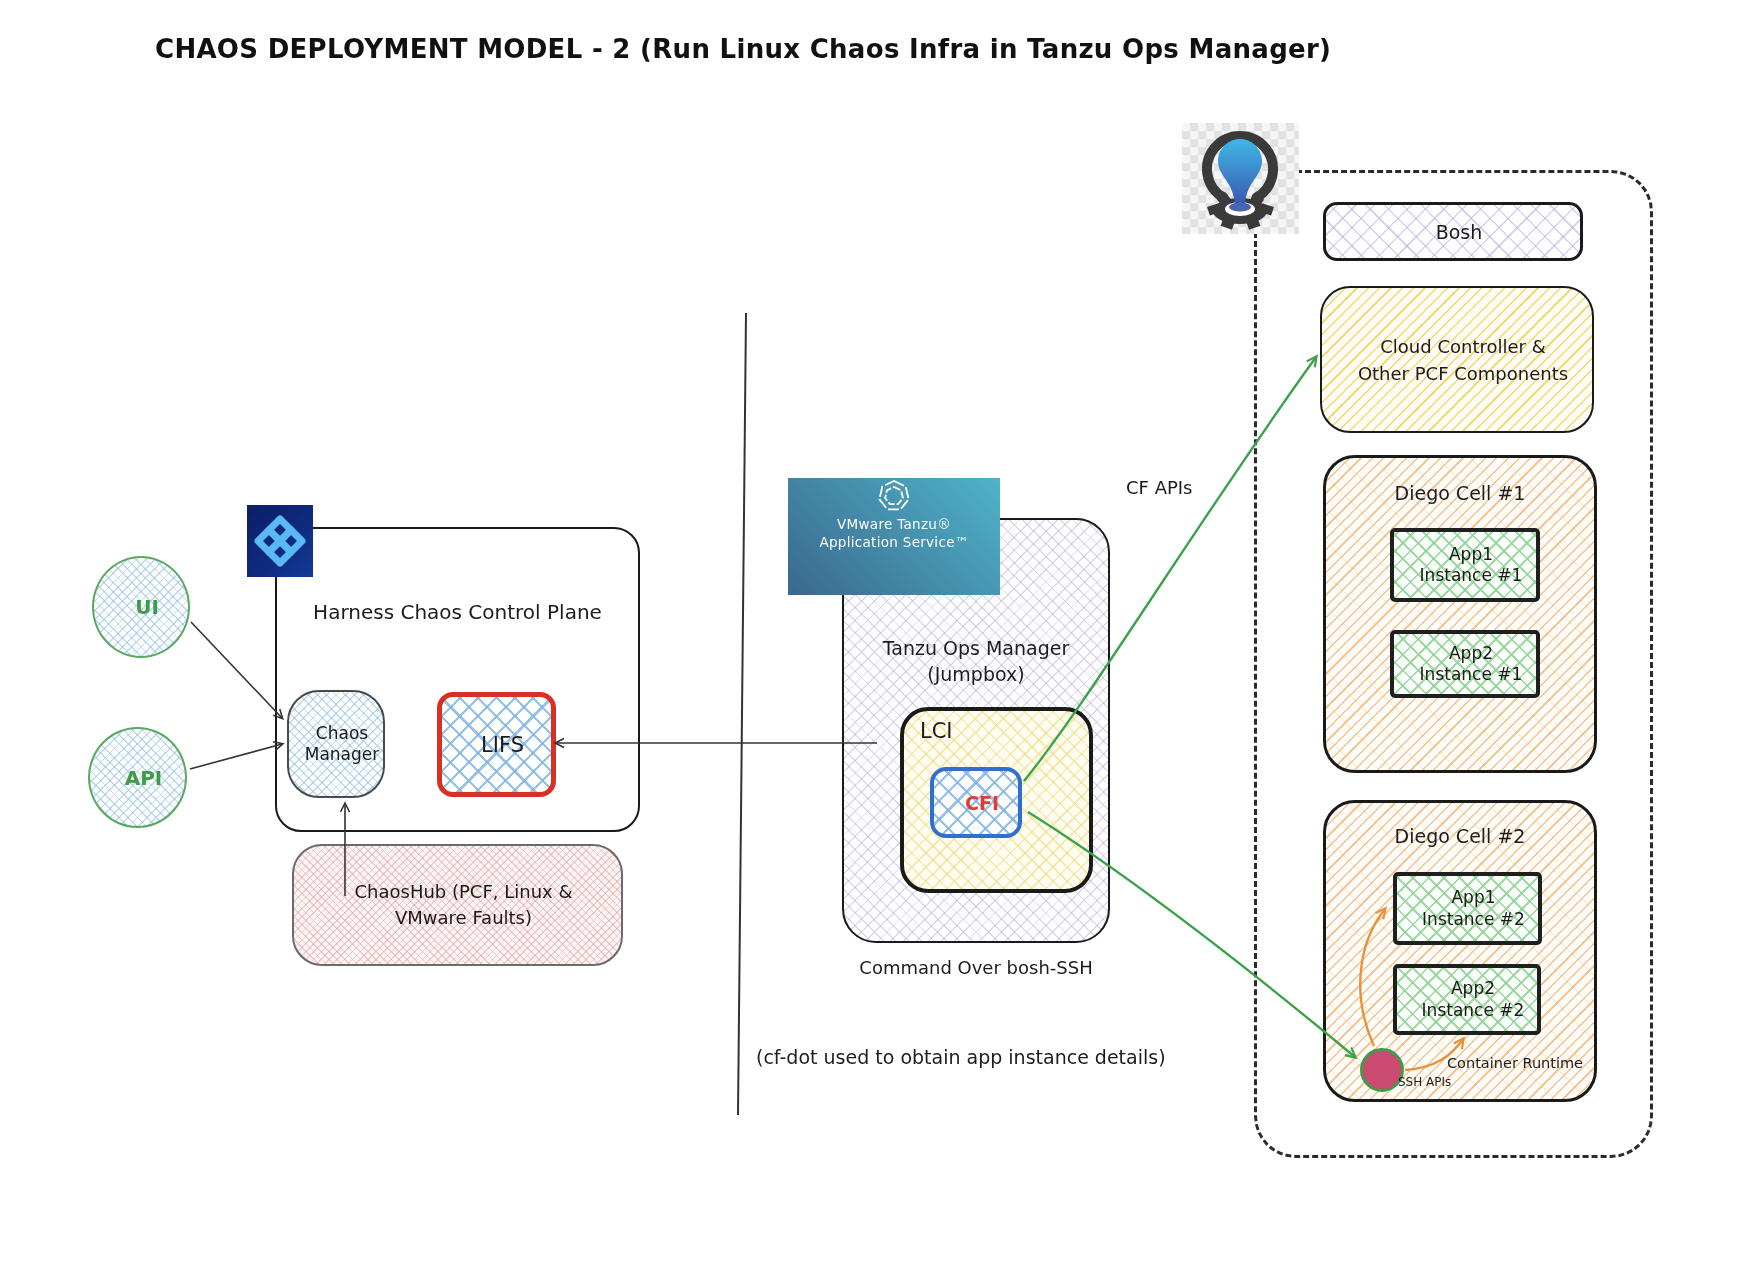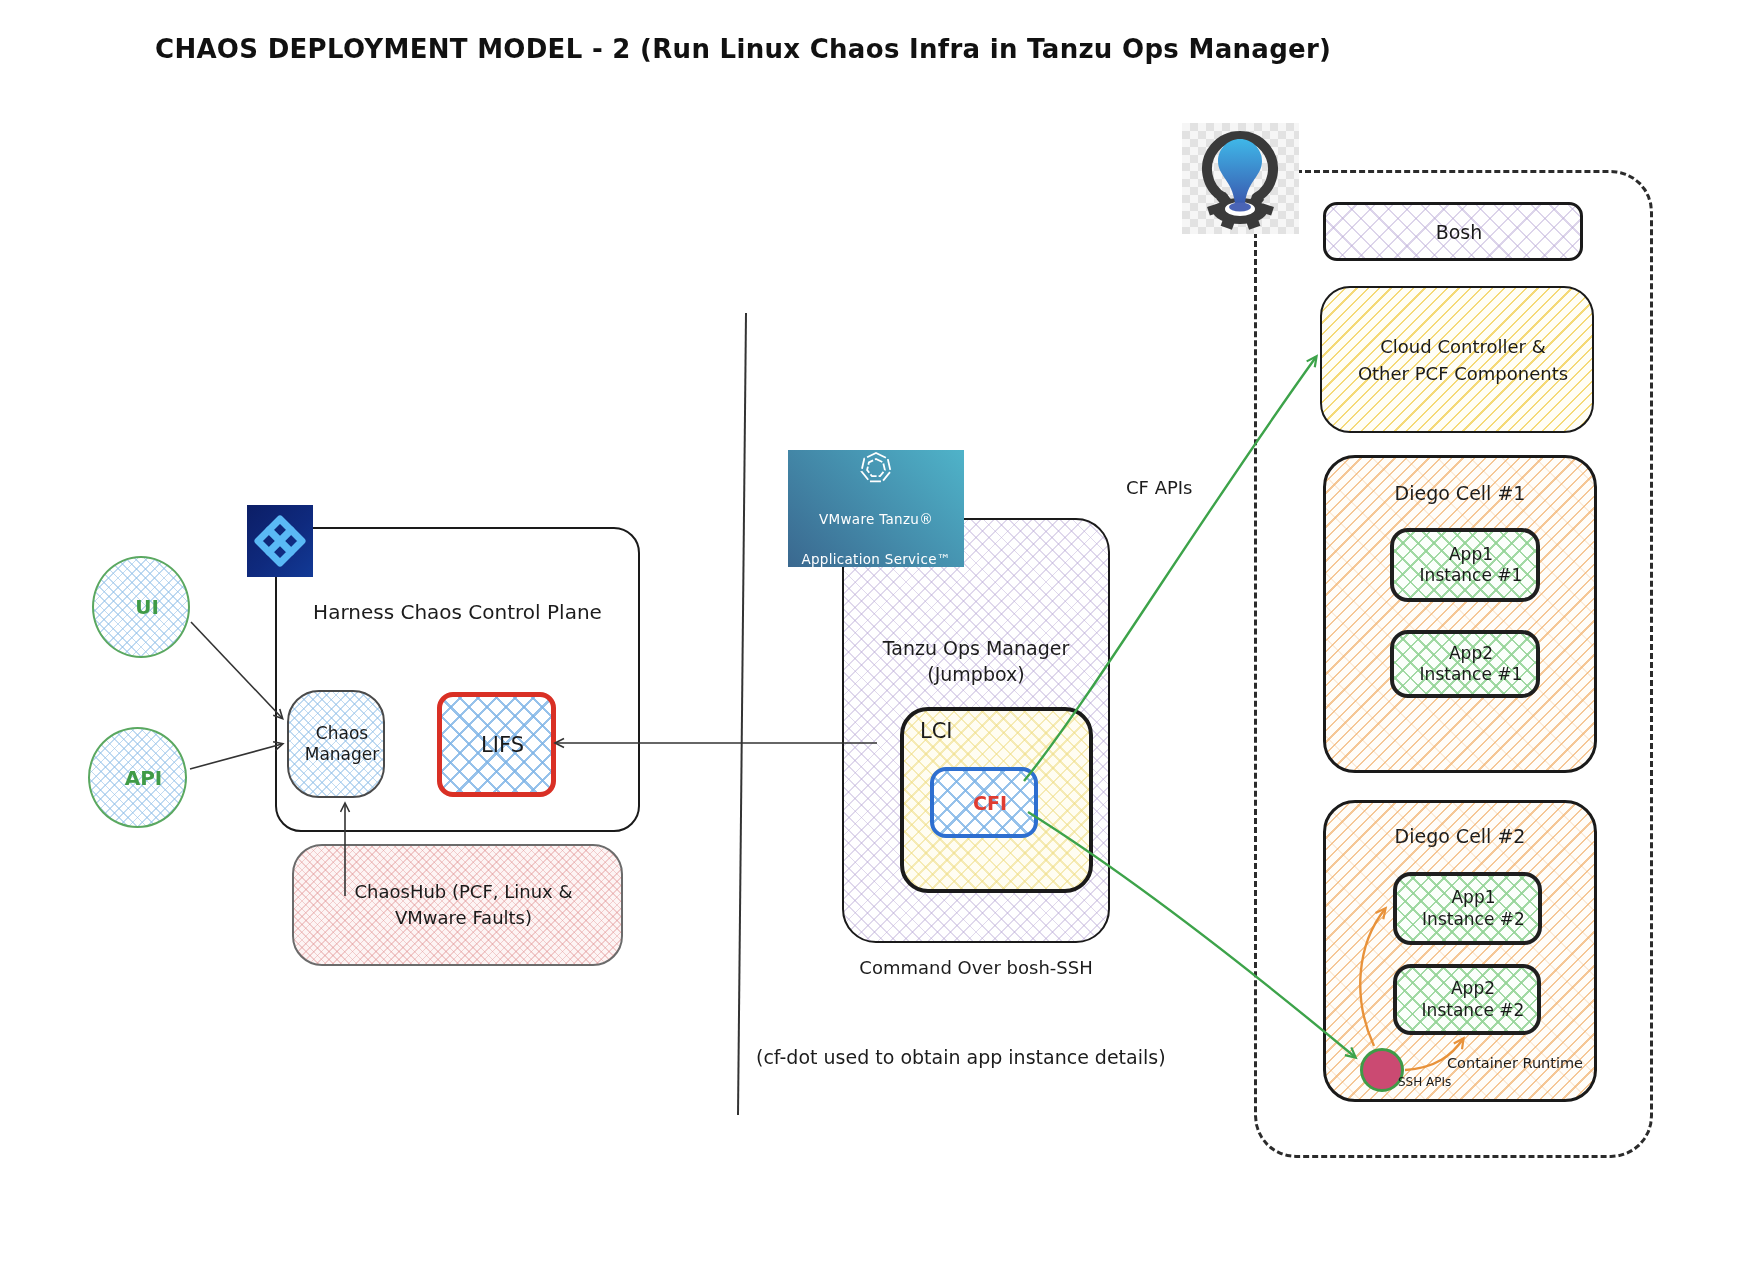--- a/index.html
+++ b/index.html
@@ -41,41 +41,41 @@
     repeating-linear-gradient(45deg, rgba(146,211,149,.85) 0 2px, transparent 2px 11px),
     repeating-linear-gradient(-45deg, rgba(146,211,149,.85) 0 2px, transparent 2px 11px);}
 
   
   #harness-box{left:275px;top:527px;width:365px;height:305px;border:2.5px solid #1a1a1a;border-radius:26px;}
   #chaos-manager{left:287px;top:690px;width:98px;height:108px;border:2px solid #4a4a4a;border-radius:32px;font-size:17px;line-height:1.25;}
   #lifs-box{left:437px;top:692px;width:119px;height:105px;border:5px solid #d93025;border-radius:16px;font-size:21px;}
   #chaoshub-box{left:292px;top:844px;width:331px;height:122px;border:2px solid #6b6b6b;border-radius:30px;font-size:18px;line-height:1.45;}
   #tanzu-box{left:842px;top:518px;width:268px;height:425px;border:2.5px solid #1a1a1a;border-radius:34px;}
   #lci-box{left:880px;top:707px;width:193px;height:186px;border:4px solid #1a1a1a;border-radius:28px;}
-  #cfi-box{left:930px;top:767px;width:108px;height:71px;border:4px solid #2e6fd0;border-radius:16px;font-size:19px;font-weight:600;color:#e03c31;}
+  #cfi-box{left:930px;top:767px;width:92px;height:71px;border:4px solid #2e6fd0;border-radius:16px;font-size:19px;font-weight:600;color:#e03c31;}
   #dashed-container{left:1254px;top:170px;width:399px;height:988px;border:3px dashed #2b2b2b;border-radius:42px;background:transparent;}
   #bosh-box{left:1323px;top:202px;width:260px;height:59px;border:3.5px solid #1a1a1a;border-radius:14px;font-size:19px;}
   #cloud-controller{left:1320px;top:286px;width:274px;height:147px;border:2.5px solid #1a1a1a;border-radius:30px;font-size:18px;line-height:1.5;}
   .diego{border:3px solid #1a1a1a;border-radius:32px;}
   #diego1{left:1323px;top:455px;width:274px;height:318px;}
   #diego2{left:1323px;top:800px;width:274px;height:302px;}
-  .app-box{border:4px solid #1f1f1f;border-radius:18px;font-size:17px;line-height:1.25;background-color:#fbfffb;}
+  .app-box{border:4px solid #1f1f1f;border-radius:5px;font-size:17px;line-height:1.25;background-color:#fbfffb;}
   #app1-1{left:1390px;top:528px;width:150px;height:74px;}
   #app2-1{left:1390px;top:630px;width:150px;height:68px;}
   #app1-2{left:1393px;top:872px;width:149px;height:73px;}
   #app2-2{left:1393px;top:964px;width:148px;height:71px;}
   .circle{border-radius:50%;border:2px solid #5aa860;color:#3f9b47;font-size:20px;font-weight:600;}
   #ui-circle{left:92px;top:556px;width:98px;height:102px;}
   #api-circle{left:88px;top:727px;width:99px;height:101px;}
   #ssh-dot{left:1360px;top:1048px;width:44px;height:44px;border-radius:50%;background:#cb4a72;border:3px solid #3f9b47;box-sizing:border-box;}
 
   
   #harness-logo{left:247px;top:505px;width:66px;height:72px;background:linear-gradient(135deg,#0c1e66 0%,#0f2a7e 55%,#123a96 100%);}
-  #tanzu-logo{left:788px;top:450px;width:176px;height:117px;background:linear-gradient(45deg,#3a688f 0%,#4fb3c9 100%);
-    color:#fff;display:flex;flex-direction:column;align-items:center;justify-content:space-between;gap:2px;}
+  #tanzu-logo{left:788px;top:478px;width:212px;height:117px;background:linear-gradient(45deg,#3a688f 0%,#4fb3c9 100%);
+    color:#fff;display:flex;flex-direction:column;align-items:center;justify-content:flex-start;gap:2px;}
   #tanzu-logo .t1{font-size:13.5px;letter-spacing:.3px;}
   #tanzu-logo .t2{font-size:13.5px;letter-spacing:.3px;}
   #bosh-logo{left:1182px;top:123px;width:117px;height:111px;background-color:#f6f6f6;background-image:
     linear-gradient(45deg,#e2e2e2 25%,transparent 25%,transparent 75%,#e2e2e2 75%),
     linear-gradient(45deg,#e2e2e2 25%,transparent 25%,transparent 75%,#e2e2e2 75%);
     background-size:16px 16px;background-position:0 0,8px 8px;}
 
   #title{left:155px;top:34px;font-size:26px;font-weight:600;letter-spacing:.3px;color:#111;}
   #overlay{position:absolute;left:0;top:0;pointer-events:none;z-index:60;}
 </style>

